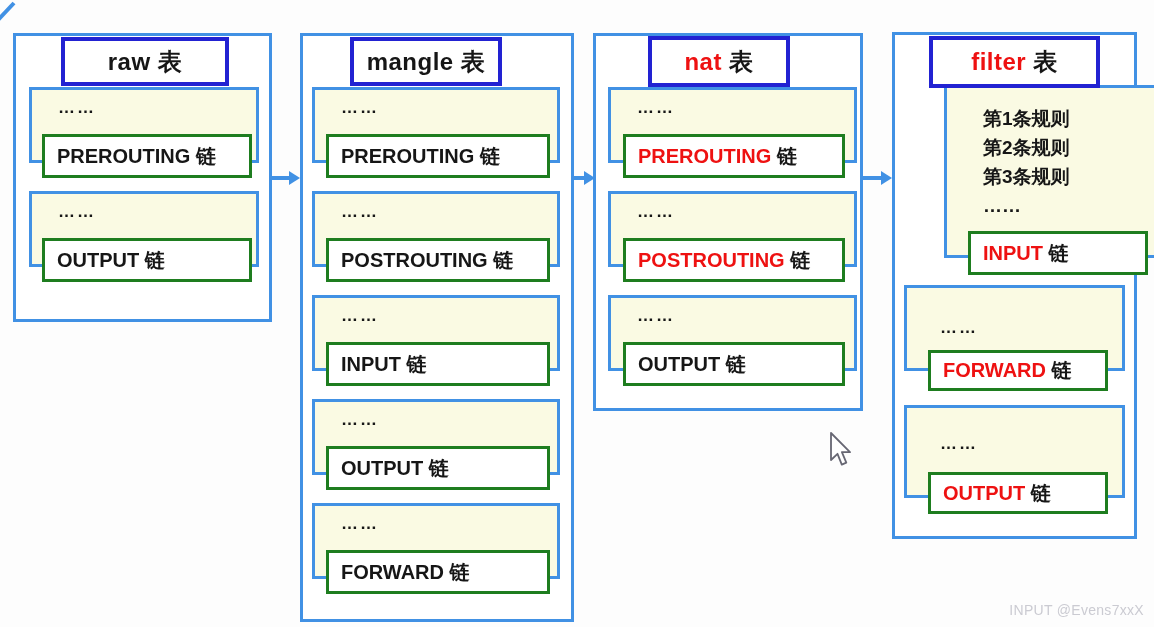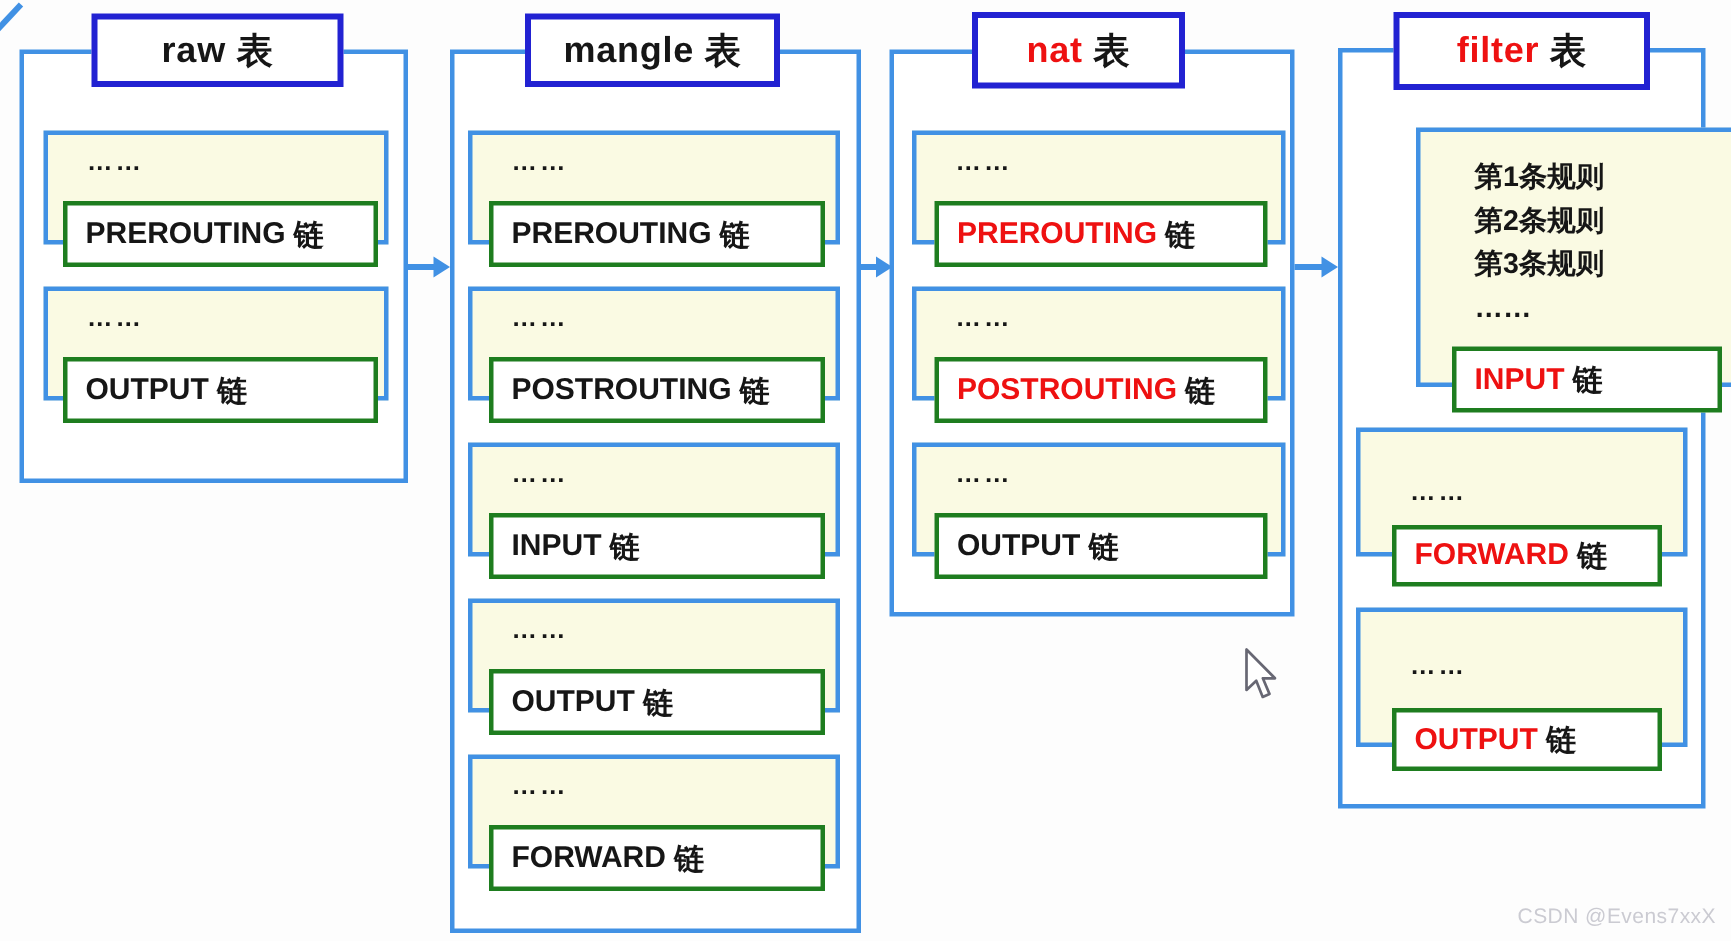--- a/index.html
+++ b/index.html
@@ -10,21 +10,21 @@
     color:var(--text-black,#161616);
   }
   .frame{
     position:absolute;box-sizing:border-box;background:#ffffff;
     border:3px solid var(--frame-blue,#4191e4);z-index:1;
   }
   .title{
     position:absolute;box-sizing:border-box;background:#ffffff;
     border:4px solid var(--title-border-blue,#2222d2);
     display:flex;align-items:center;justify-content:center;
-    font-size:24px;font-weight:bold;letter-spacing:.5px;z-index:3;white-space:pre;
+    font-size:24px;font-weight:bold;letter-spacing:.5px;z-index:3;white-space:pre;margin-top:28px;
   }
   .grp{
     position:absolute;box-sizing:border-box;
     background:var(--box-fill-yellow,#fafae3);
     border:3px solid var(--frame-blue,#4191e4);z-index:2;
   }
   .dots{
     position:absolute;left:26px;top:8px;
     font-size:17px;font-weight:bold;letter-spacing:2px;
     color:var(--text-black,#161616);
@@ -70,21 +70,21 @@
   </div>
   <div class="grp" style="left:29px;top:191px;width:230px;height:76px">
     <div class="dots">……</div>
     <div class="chain" style="left:10px;top:44px;width:210px;height:44px"><span style="color: rgb(22, 22, 22);">OUTPUT</span><span> 链</span></div>
   </div>
 
   <div class="arrow-line" style="left:272px;top:176px;width:18px"></div>
   <div class="arrow-head" style="left:289px;top:171px"></div>
 
   <div class="frame" style="left:300px;top:33px;width:274px;height:589px"></div>
-  <div class="title" style="left:350px;top:9px;width:170px;height:49px"><span style="color: rgb(22, 22, 22);">mangle</span><span> 表</span></div>
+  <div class="title" style="left:350px;top:9px;width:152px;height:49px"><span style="color: rgb(22, 22, 22);">mangle</span><span> 表</span></div>
 
   <div class="grp" style="left:312px;top:87px;width:248px;height:76px">
     <div class="dots">……</div>
     <div class="chain" style="left:11px;top:44px;width:224px;height:44px"><span style="color: rgb(22, 22, 22);">PREROUTING</span><span> 链</span></div>
   </div>
   <div class="grp" style="left:312px;top:191px;width:248px;height:76px">
     <div class="dots">……</div>
     <div class="chain" style="left:11px;top:44px;width:224px;height:44px"><span style="color: rgb(22, 22, 22);">POSTROUTING</span><span> 链</span></div>
   </div>
   <div class="grp" style="left:312px;top:295px;width:248px;height:76px">
@@ -140,15 +140,15 @@
   </div>
   <div class="grp" style="left:904px;top:405px;width:221px;height:93px">
     <div class="dots" style="left:33px;top:26px">……</div>
     <div class="chain" style="left:21px;top:64px;width:180px;height:42px"><span style="color: rgb(238, 17, 17);">OUTPUT</span><span> 链</span></div>
   </div>
 
   <svg class="cursor" width="28" height="40" viewBox="0 0 28 40">
     <path d="M4,2 L4,29 L10.5,22.8 L14.8,33.6 L19.3,31.6 L14.9,21.2 L23,21.2 Z" fill="#ffffff" stroke="#676773" stroke-width="1.8" stroke-linejoin="round"></path>
   </svg>
 
-  <div class="watermark">CSDN @Evens7xxX</div>
+  <div class="watermark">INPUT @Evens7xxX</div>
 
 </div>
 
 </body></html>

